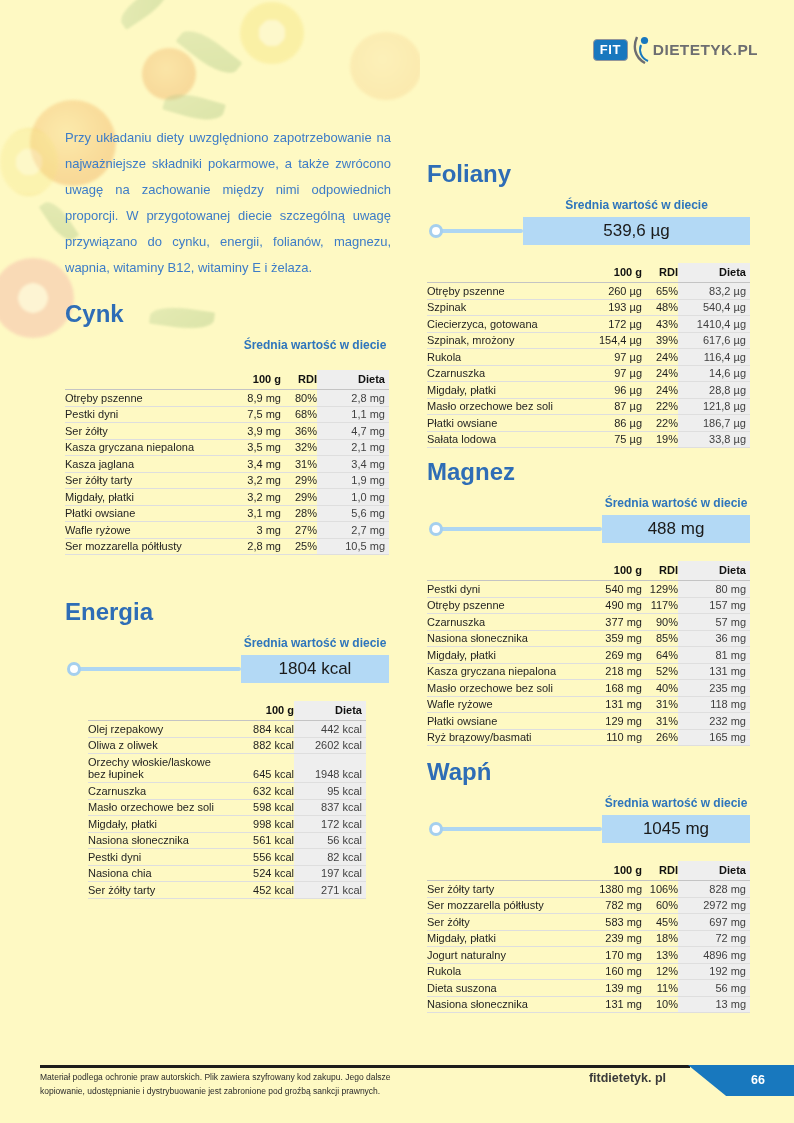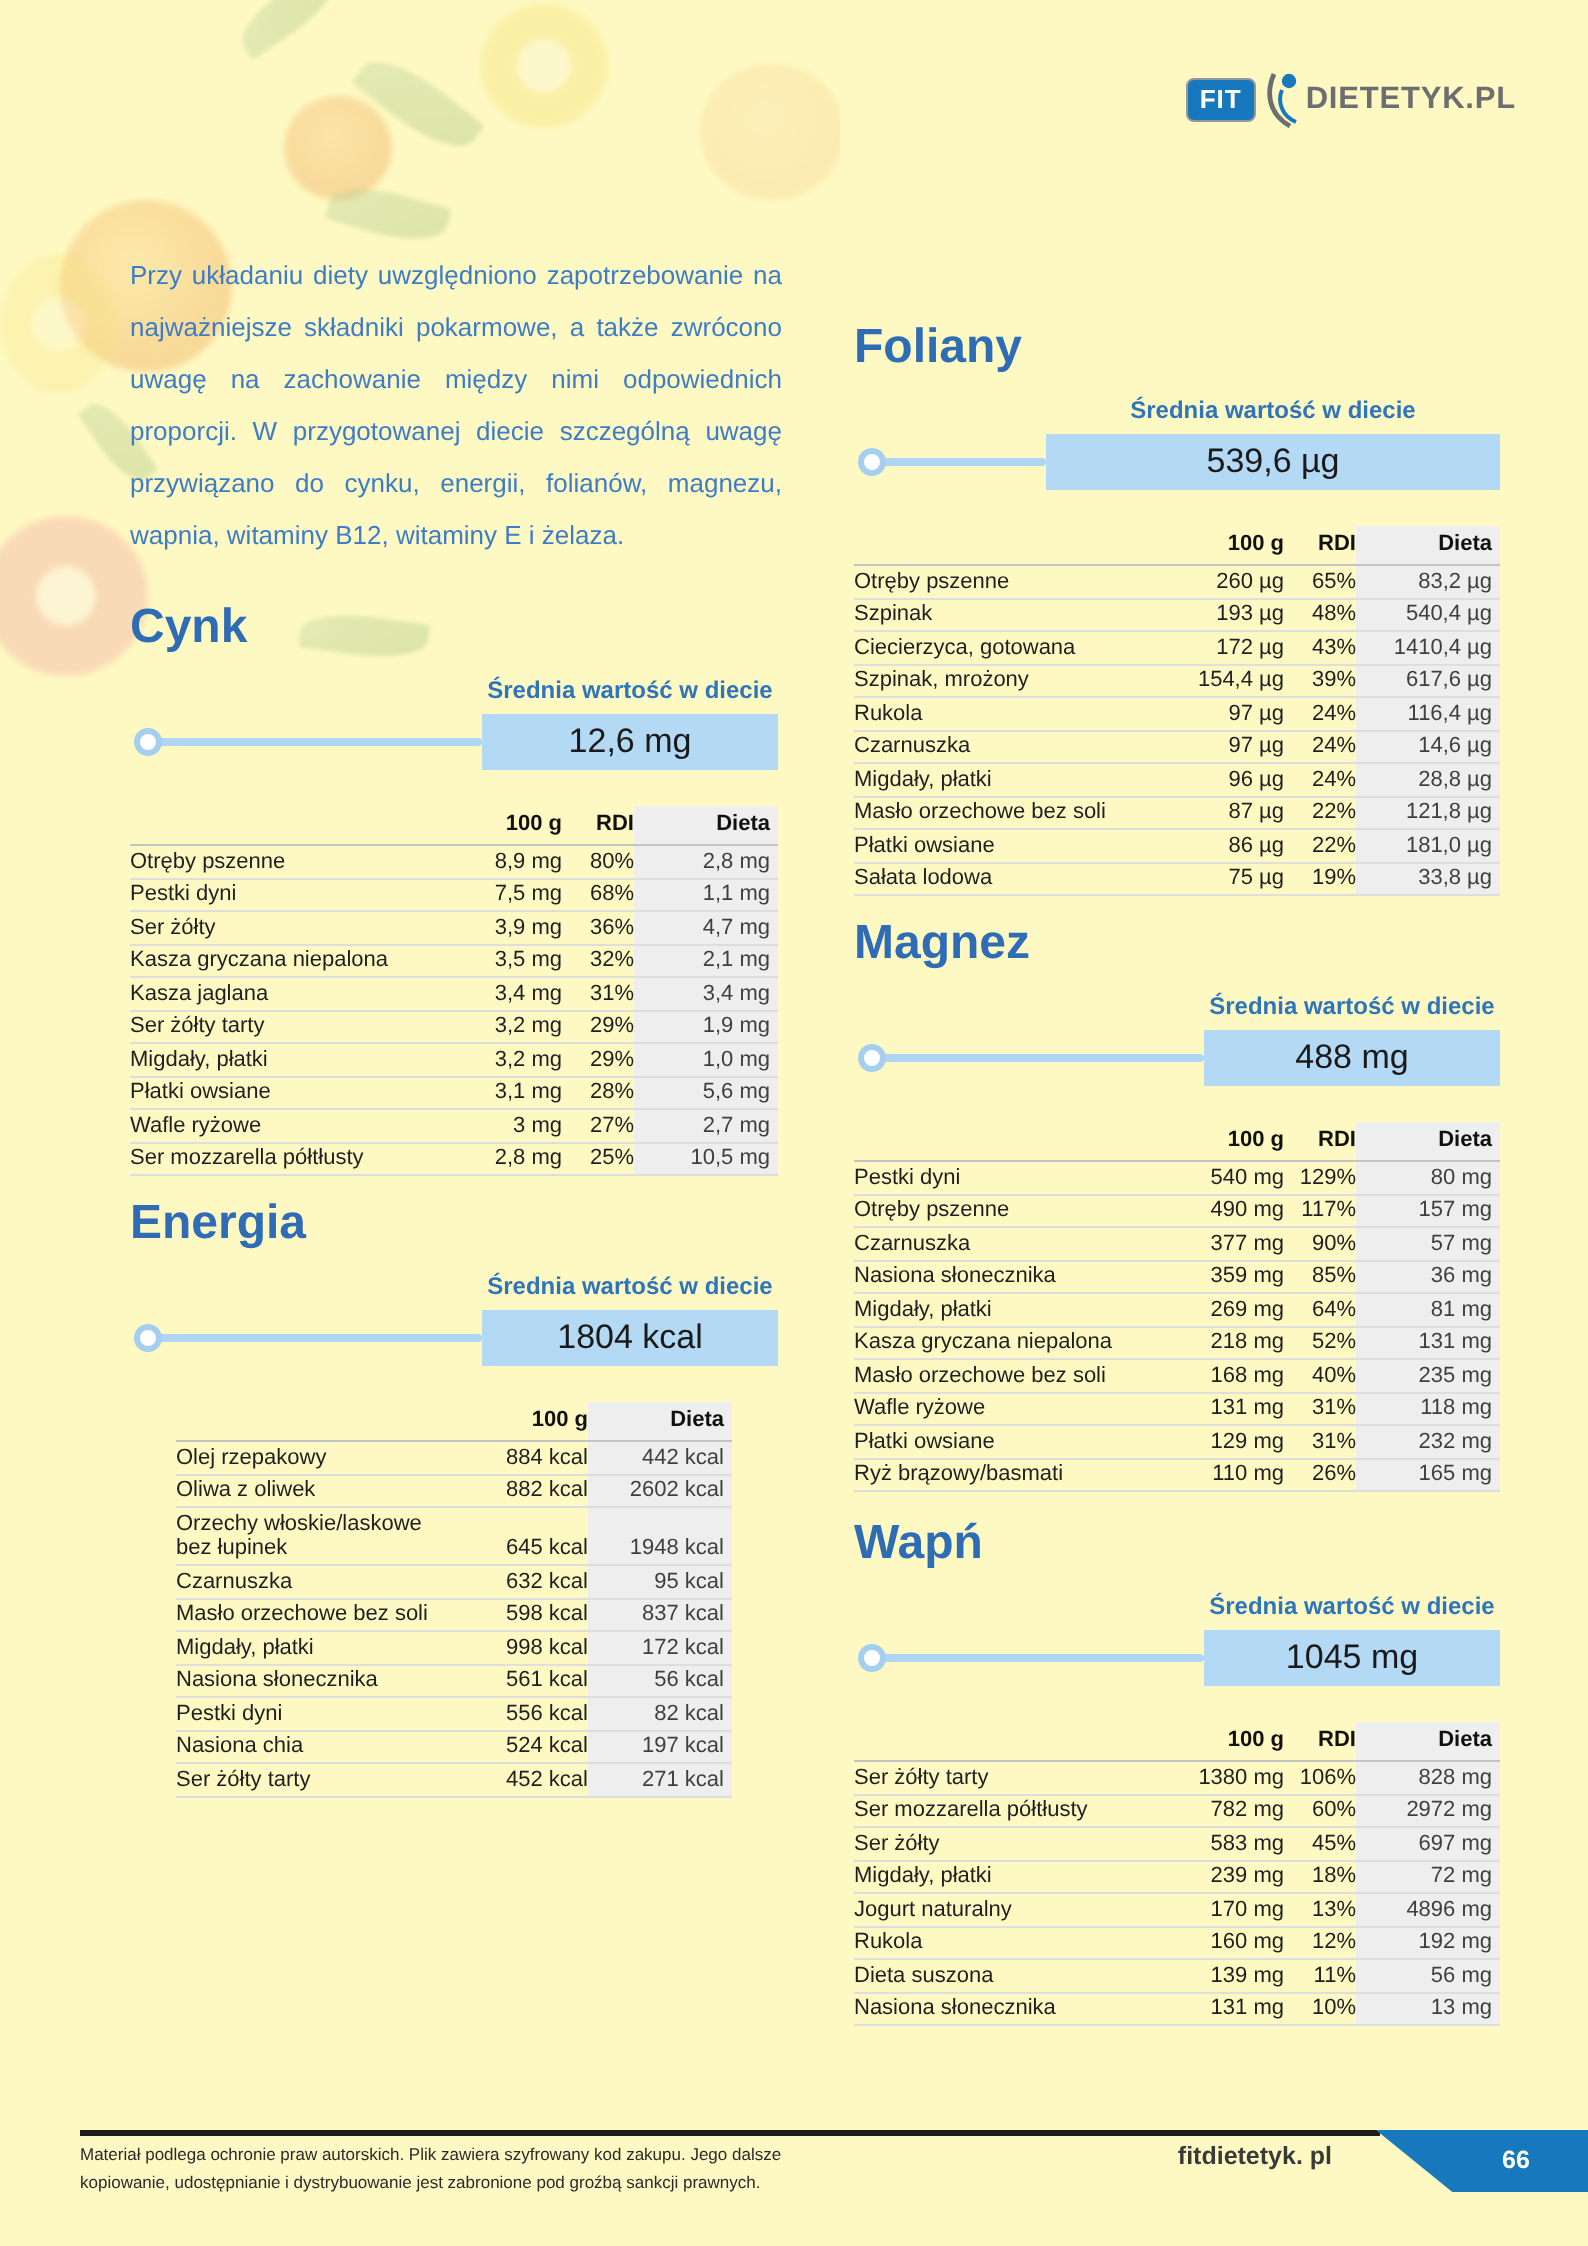--- a/index.html
+++ b/index.html
@@ -118,25 +118,20 @@
     </svg>
     <span class="logo-rest">DIETETYK.PL</span>
   </div>
 
   <p class="intro">Przy układaniu diety uwzględniono zapotrzebowanie na najważniejsze składniki pokarmowe, a także zwrócono uwagę na zachowanie między nimi odpowiednich proporcji. W przygotowanej diecie szczególną uwagę przywiązano do cynku, energii, folianów, magnezu, wapnia, witaminy B12, witaminy E i żelaza.</p>
 
   <div id="sections-root">
       <section class="nutrient-section" id="sec-cynk">
     <h2 class="sec-title">Cynk</h2>
     <div class="avg-label">Średnia wartość w diecie</div>
-    <div class="avg-widget">
-      <span class="knob"></span>
-      <span class="track"></span>
-      <div class="avg-box">12,6 mg</div>
-    </div>
     <table class="nutrient-table">
       <thead>
         <tr>
               <th class="name"></th>
               <th class="c1">100 g</th>
               <th class="rdi">RDI</th>
               <th class="dieta">Dieta</th>
             </tr>
       </thead>
       <tbody>
@@ -336,21 +331,21 @@
             <tr>
               <td class="name">Masło orzechowe bez soli</td>
               <td class="c1">87 µg</td>
               <td class="rdi">22%</td>
               <td class="dieta">121,8 µg</td>
             </tr>
             <tr>
               <td class="name">Płatki owsiane</td>
               <td class="c1">86 µg</td>
               <td class="rdi">22%</td>
-              <td class="dieta">181,0 µg</td>
+              <td class="dieta">186,7 µg</td>
             </tr>
             <tr>
               <td class="name">Sałata lodowa</td>
               <td class="c1">75 µg</td>
               <td class="rdi">19%</td>
               <td class="dieta">33,8 µg</td>
             </tr>
           </tbody>
     </table>
   </section>

